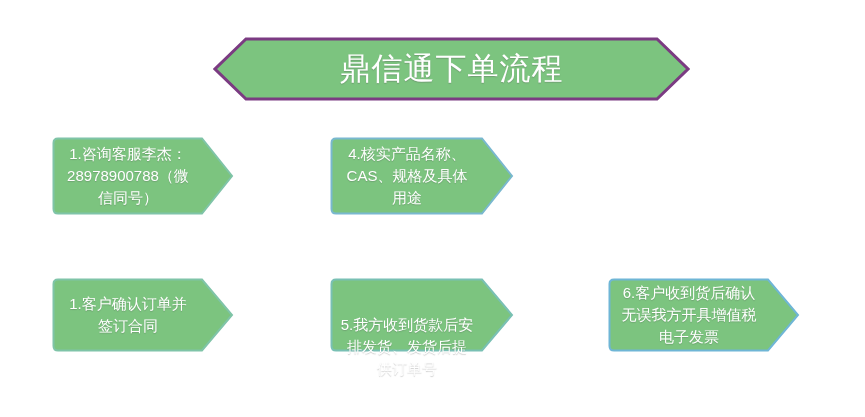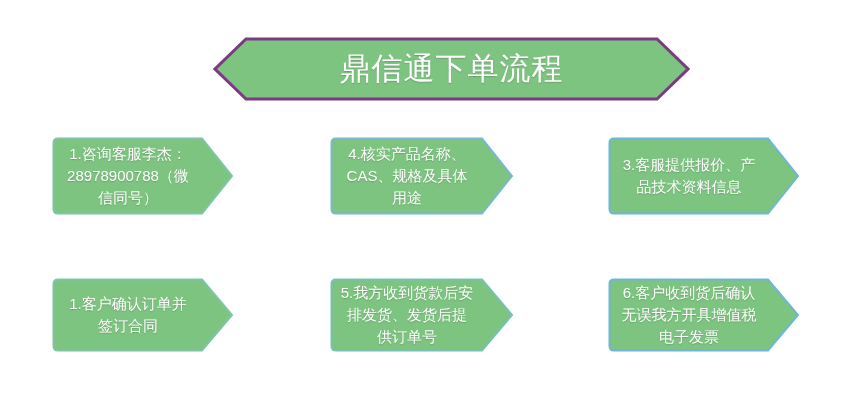--- a/index.html
+++ b/index.html
@@ -98,39 +98,33 @@
     <div class="step-label" style="width:152px; height:78px;">1.咨询客服李杰：28978900788（微信同号）</div>
   </div>
 
   <div class="step" style="left:330px; top:137px; width:184px; height:78px;">
     <svg width="184" height="78" viewBox="0 0 184 78">
       <path d="M6,1.5 H152 L182,39 L152,76.5 H6 Q1.5,76.5 1.5,72 V6 Q1.5,1.5 6,1.5 Z" fill="#7CC47F" stroke="#79B8CF" stroke-width="2"></path>
     </svg>
     <div class="step-label" style="width:154px; height:78px;">4.核实产品名称、CAS、规格及具体用途</div>
   </div>
 
-  <div class="step" style="left:608px; top:137px; width:192px; height:78px;">
-    <svg width="192" height="78" viewBox="0 0 192 78">
-      <path d="M6,1.5 H160 L190,39 L160,76.5 H6 Q1.5,76.5 1.5,72 V6 Q1.5,1.5 6,1.5 Z" fill="#7CC47F" stroke="#6FB6D6" stroke-width="2"></path>
-    </svg>
-    <div class="step-label" style="width:162px; height:78px;">3.客服提供报价、产品技术资料信息</div>
-  </div>
 
   <div class="step" style="left:52px; top:278px; width:182px; height:74px;">
     <svg width="182" height="74" viewBox="0 0 182 74">
       <path d="M6,1.5 H150 L180,37 L150,72.5 H6 Q1.5,72.5 1.5,68 V6 Q1.5,1.5 6,1.5 Z" fill="#7CC47F" stroke="#7FC4A8" stroke-width="2"></path>
     </svg>
     <div class="step-label" style="width:152px; height:74px;">1.客户确认订单并签订合同</div>
   </div>
 
   <div class="step" style="left:330px; top:278px; width:184px; height:74px;">
     <svg width="184" height="74" viewBox="0 0 184 74">
       <path d="M6,1.5 H152 L182,37 L152,72.5 H6 Q1.5,72.5 1.5,68 V6 Q1.5,1.5 6,1.5 Z" fill="#7CC47F" stroke="#79C0B4" stroke-width="2"></path>
     </svg>
-    <div class="step-label" style="width:154px; height:74px;">5.我方收到货款后安排发货、发货后提供订单号</div>
+    <div class="step-label" style="width:154px; height:74px;margin-top:32px;">5.我方收到货款后安排发货、发货后提供订单号</div>
   </div>
 
   <div class="step" style="left:608px; top:278px; width:192px; height:74px;">
     <svg width="192" height="74" viewBox="0 0 192 74">
       <path d="M6,1.5 H160 L190,37 L160,72.5 H6 Q1.5,72.5 1.5,68 V6 Q1.5,1.5 6,1.5 Z" fill="#7CC47F" stroke="#6FB6D6" stroke-width="2"></path>
     </svg>
     <div class="step-label" style="width:162px; height:74px;">6.客户收到货后确认无误我方开具增值税电子发票</div>
   </div>
 
 </div>

